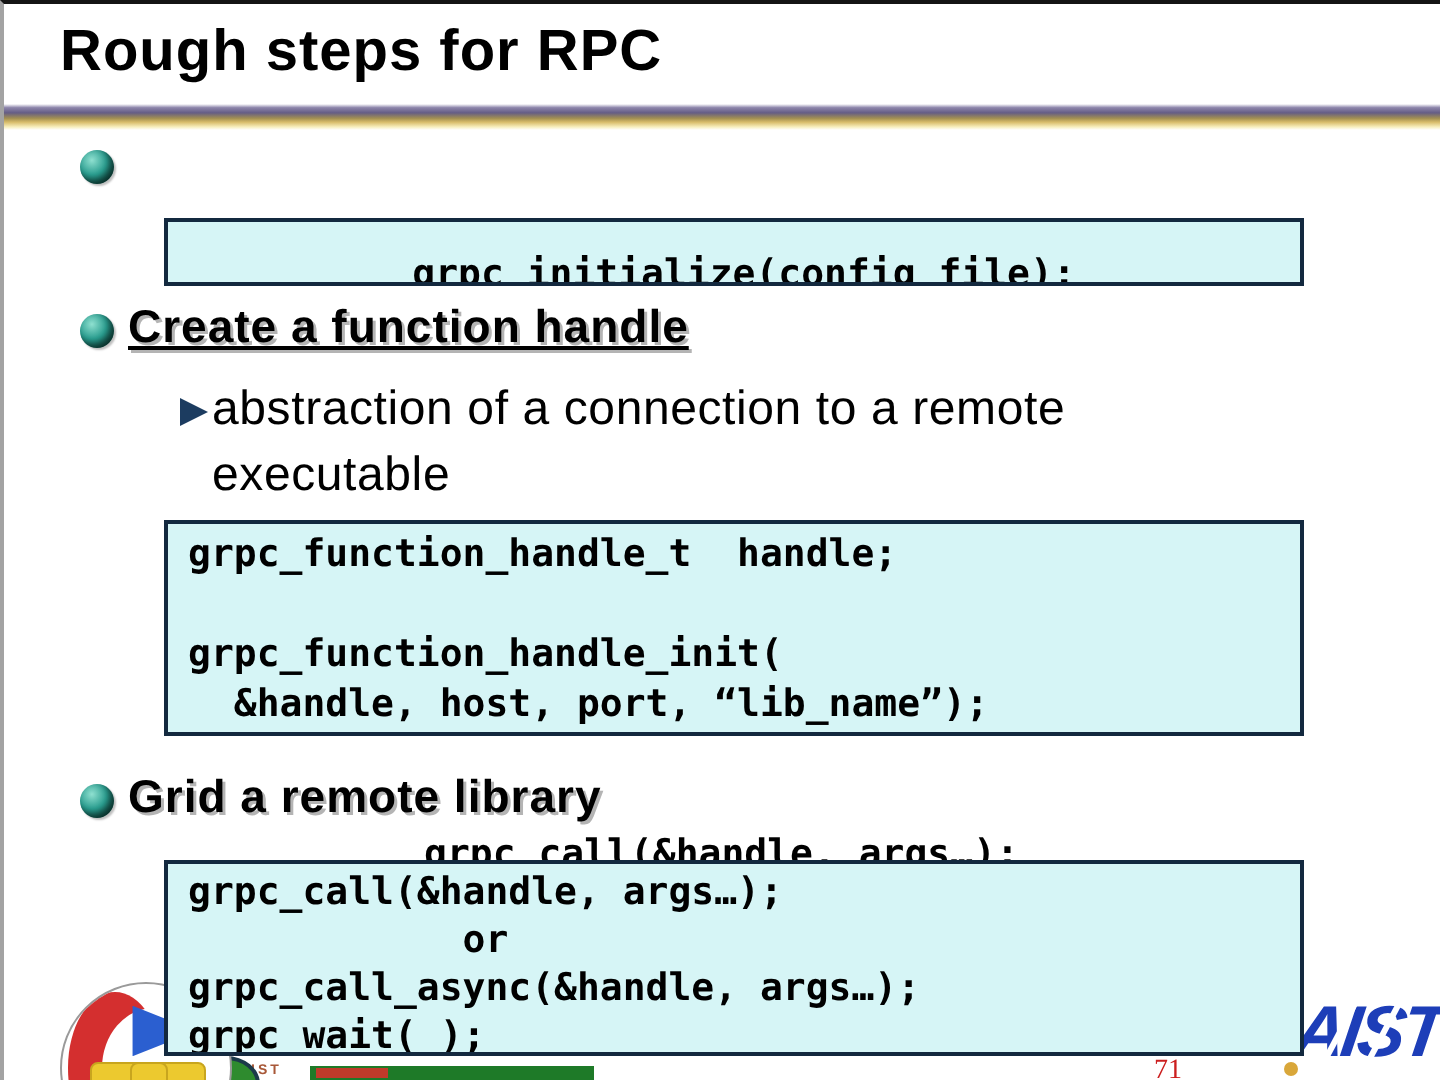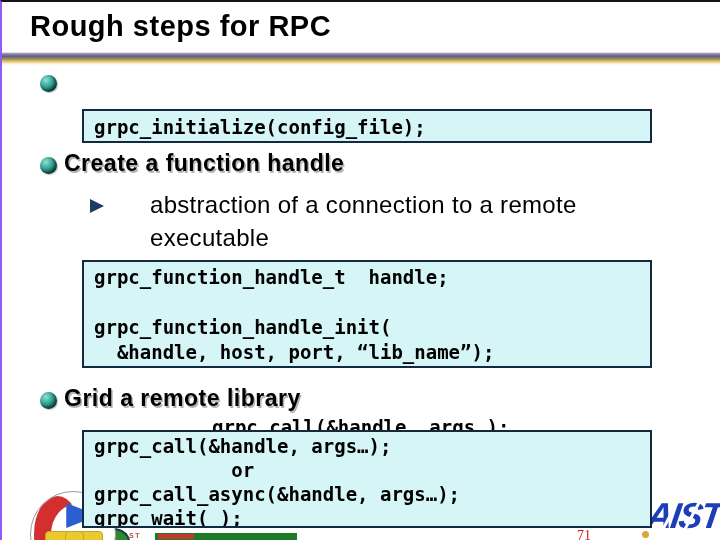--- a/index.html
+++ b/index.html
@@ -1,45 +1,45 @@
 <!DOCTYPE html>
 <html><head>
 <meta charset="utf-8">
 <style>
   html,body{margin:0;padding:0;}
   .page{
     position:relative;width:720px;height:540px;background:#ffffff;
     overflow:hidden;box-sizing:border-box;
-    border-top:2px solid #141414;border-left:2px solid #8b5cf6;
+    border-top:2px solid #141414;border-left:2px solid #a3a3a3;
     font-family:"Liberation Sans",sans-serif;color:#000;
   }
   .abs{position:absolute;}
   
   .title{left:28px;top:8px;font-size:29px;font-weight:600;letter-spacing:.5px;}
   
   .rule{left:0;top:50px;width:720px;height:13px;
     background:linear-gradient(to bottom,#ffffff 0%,#8d85ab 14%,#655d85 34%,#a28f52 55%,#d8bc6a 70%,#f7eebc 88%,#ffffff 100%);}
   
   .sphere{width:17px;height:17px;border-radius:50%;
     background:radial-gradient(circle at 35% 30%,#8fe0d0,#2a9d8f 45%,#156055 75%,#0b3d35 100%);
     box-shadow:inset -2px -2px 3px rgba(0,0,0,.45),1px 1px 1px rgba(0,0,0,.25);}
   .heading{left:62px;font-size:23px;font-weight:700;text-shadow:1.5px 1.5px 0 #b4b4b4;letter-spacing:.5px;white-space:nowrap;}
   
   .codebox{left:80px;width:570px;background:#d6f5f6;border:2px solid #13293f;
     box-sizing:border-box;font-family:"DejaVu Sans Mono","Liberation Mono",monospace;
     font-weight:700;font-size:19px;color:#000;white-space:pre;overflow:hidden;}
-  .box1{top:107px;height:34px;line-height:24px;padding:4px 0 0 10px;}
+  .box1{top:107px;height:34px;line-height:24px;padding:14px 0 0 10px;text-align:center;}
   .box2{top:258px;height:108px;line-height:25px;padding:3px 0 0 10px;}
   .box3{top:428px;height:98px;line-height:24px;padding:2px 0 0 10px;z-index:3;}
   .obscured{left:210px;top:414px;z-index:1;font-family:"DejaVu Sans Mono","Liberation Mono",monospace;
     font-weight:700;font-size:19px;white-space:pre;color:#000;}
   
   .subarrow{left:88px;top:197px;width:0;height:0;
     border-left:14px solid #1c3c60;border-top:7px solid transparent;border-bottom:7px solid transparent;}
-  .subtext{left:104px;top:186px;font-size:24px;line-height:33px;white-space:pre;letter-spacing:.3px;margin-left:44px;}
+  .subtext{left:104px;top:186px;font-size:24px;line-height:33px;white-space:pre;letter-spacing:.3px;}
   
   .gt{left:28px;top:489px;width:84px;height:84px;border-radius:50%;background:#fff;
     border:1px solid #9a9a9a;overflow:hidden;z-index:2;}
   .gt-red{position:absolute;left:4%;top:5%;width:56%;height:90%;background:#d42f2f;border-radius:50%;}
   .gt-white{position:absolute;left:24%;top:14%;width:62%;height:72%;background:#fff;border-radius:50%;}
   .gt-blue{position:absolute;left:42%;top:13%;width:38%;height:30%;background:#2b5fd0;
     clip-path:polygon(0 0,100% 50%,0 100%);}
   .gt-yh{position:absolute;left:17%;top:47%;width:66%;height:17%;background:#ecc92f;border:1px solid #c8a51e;border-radius:4px;}
   .gt-yv{position:absolute;left:40%;top:47%;width:21%;height:48%;background:#ecc92f;border:1px solid #c8a51e;border-radius:4px;}
   
@@ -68,21 +68,21 @@
 <div class="page">
 
   <div class="abs title">Rough steps for RPC</div>
   <div class="abs rule"></div>
 
   <div class="abs sphere" style="left:38px;top:73px;"></div>
 
   <div class="abs codebox box1">grpc_initialize(config_file);</div>
 
   <div class="abs sphere" style="left:38px;top:155px;"></div>
-  <div class="abs heading" style="top:148px;">Create a function handle</div>
+  <div class="abs heading" style="top:148px;text-decoration:underline;">Create a function handle</div>
   <div class="abs subarrow"></div>
   <div class="abs subtext">abstraction of a connection to a remote
 executable</div>
 
   <div class="abs codebox box2">grpc_function_handle_t  handle;
 
 grpc_function_handle_init(
   &amp;handle, host, port, “lib_name”);</div>
 
   <div class="abs sphere" style="left:38px;top:390px;"></div>

